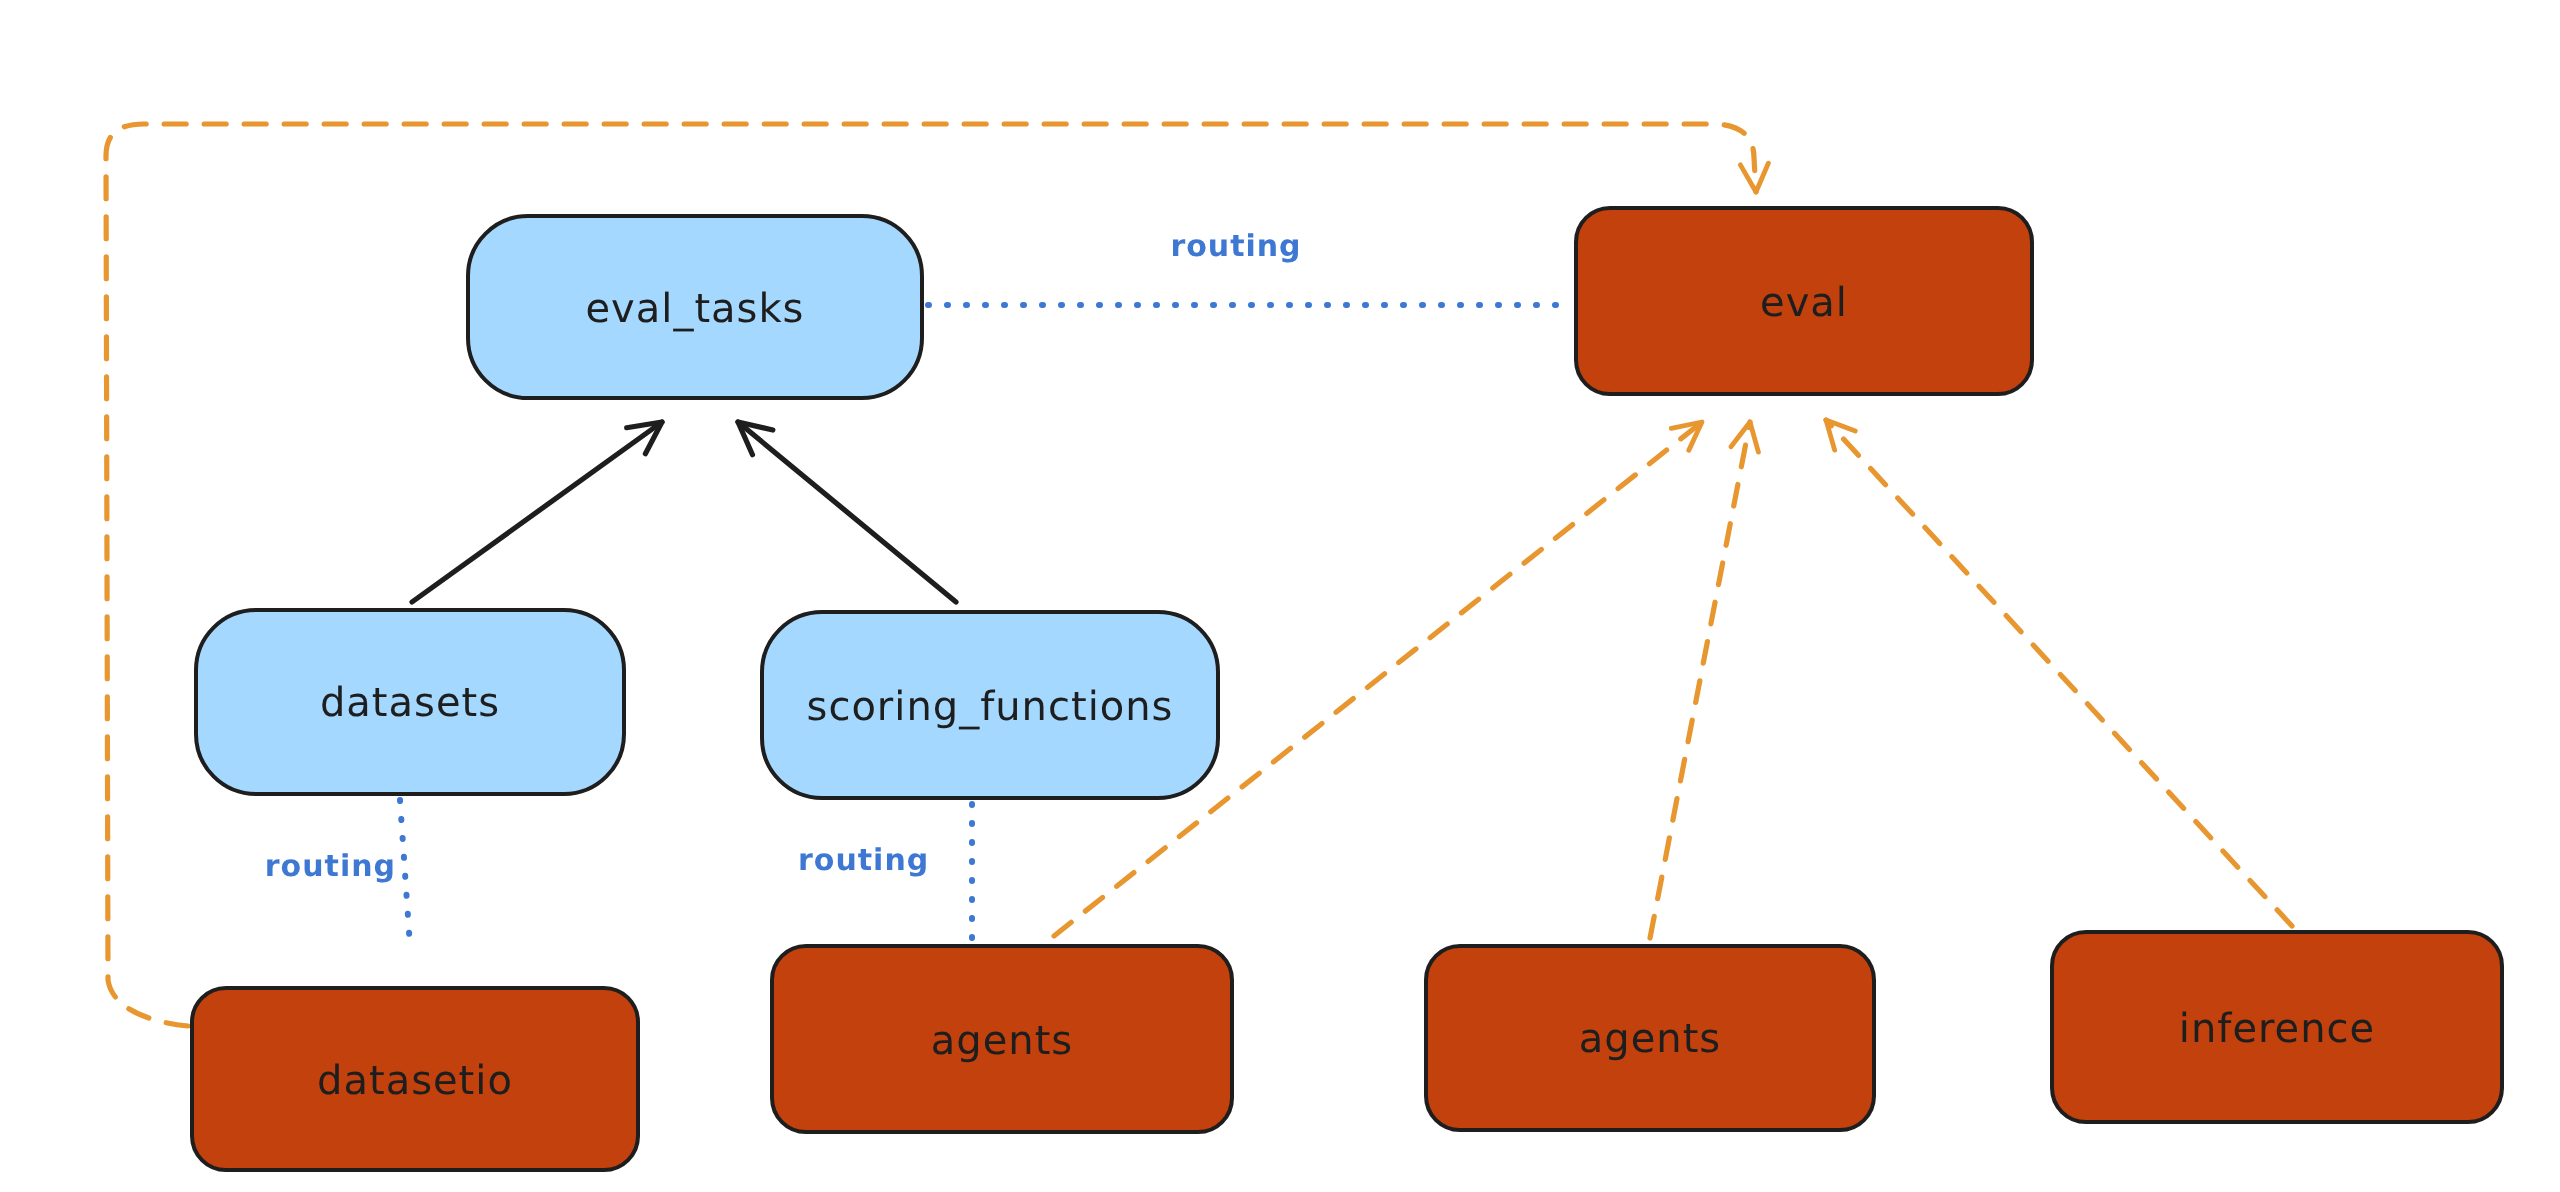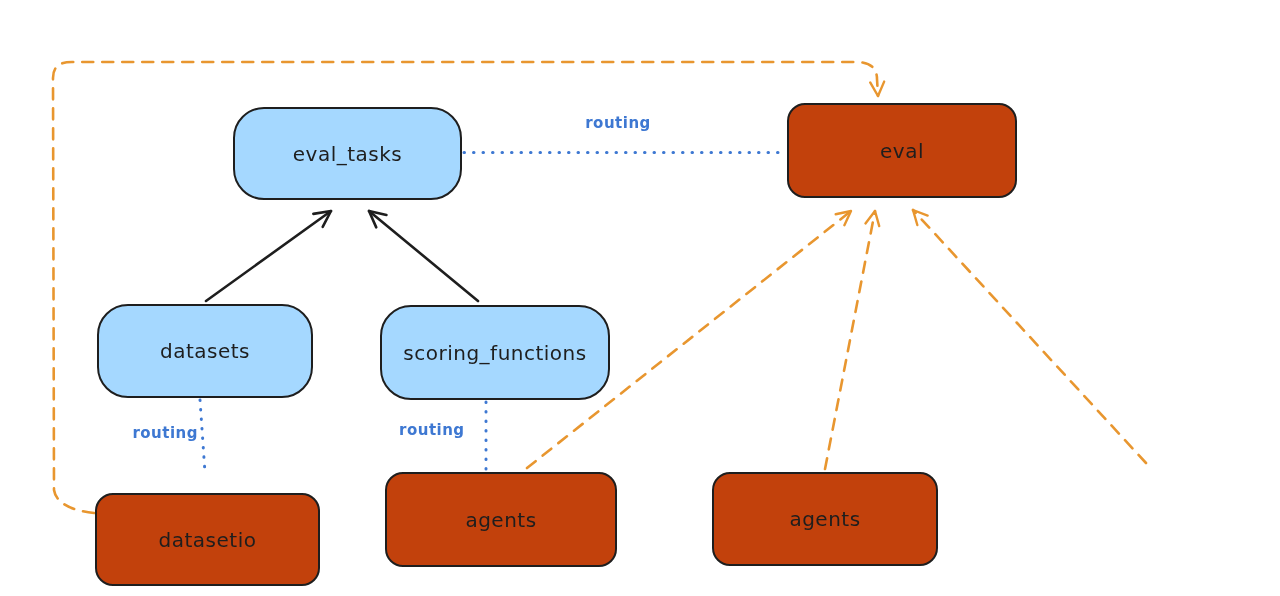--- a/index.html
+++ b/index.html
@@ -60,20 +60,21 @@
   <div class="node node--blue" style="left:97px;top:304px;width:216px;height:94px;">datasets</div>
 
   <div class="node node--blue" style="left:380px;top:305px;width:230px;height:95px;">scoring_functions</div>
 
   <div class="node node--green" style="left:95px;top:493px;width:225px;height:93px;">datasetio</div>
 
   <div class="node node--green" style="left:385px;top:472px;width:232px;height:95px;">agents</div>
 
   <div class="node node--green" style="left:712px;top:472px;width:226px;height:94px;">agents</div>
 
+  <div class="node node--green" style="left:1025px;top:465px;width:227px;height:97px;">inference</div>
 
   <div class="edge-label edge-label--center" style="left:568px;top:114px;width:100px;">routing</div>
 
   <div class="edge-label edge-label--right" style="left:108px;top:424px;width:90px;">routing</div>
 
   <div class="edge-label" style="left:399px;top:421px;width:82px;">routing</div>
 
 </div>
 
 </body></html>

